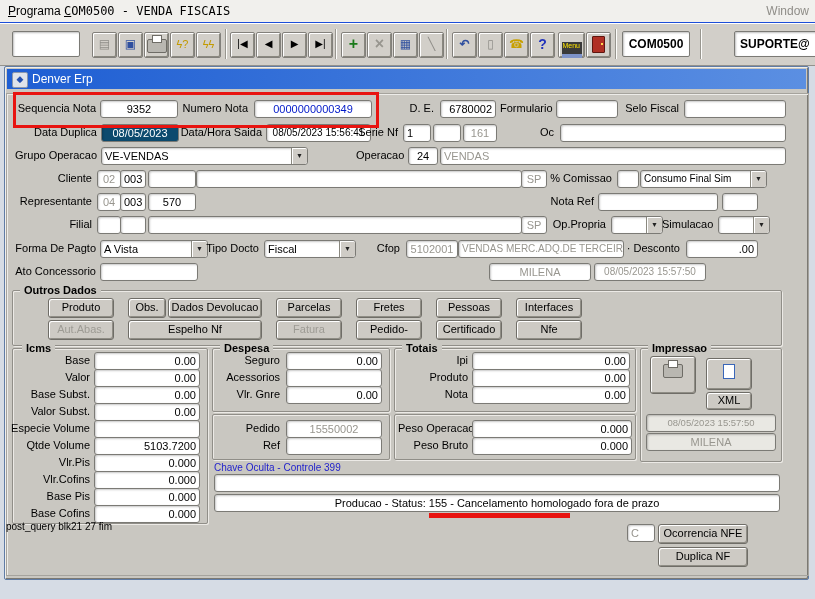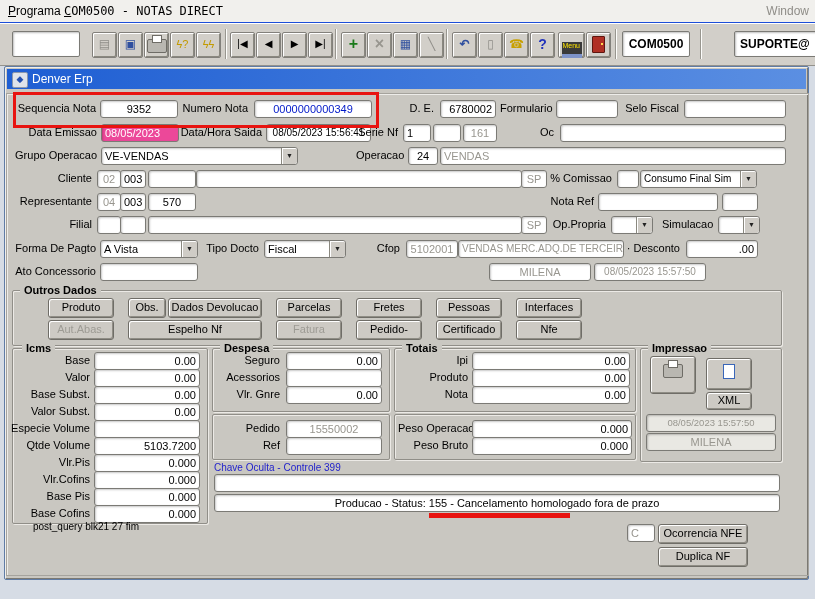--- a/index.html
+++ b/index.html
@@ -30,25 +30,25 @@
   #titletext{position:absolute;left:25px;top:0;}
   #innerframe{position:absolute;left:6px;top:93px;width:801px;height:481px;border:1px solid #a5a39d;
               box-shadow:inset 1px 1px 0 #edece9;}
   
   .lbl{position:absolute;text-align:right;white-space:nowrap;font-size:11px;}
   .fld{position:absolute;height:16px;line-height:16px;background:#fff;border:1px solid #7b7a75;border-radius:3px;
        box-shadow:inset 1px 1px 2px rgba(0,0,0,.22);padding:0 3px;white-space:nowrap;overflow:hidden;font-size:11px;}
   .r{text-align:right}.c{text-align:center}
   .ro{color:#98968f;}
   .ro2{color:#98968f;background:#e9e8e3;}
-  .sel{background:#ec4899;color:#fff;text-align:left;}
+  .sel{background:#0c4a6e;color:#fff;text-align:center;}
   .bluev{color:#0018c8;}
   .f10{font-size:10px;}
   .f9{font-size:9.5px;}
-  .dd{padding-right:16px;}
+  .dd{padding-right:26px;}
   .dda{position:absolute;right:0;top:0;width:15px;height:100%;background:#cfccc6;border-left:1px solid #8a887f;
        box-shadow:inset 1px 1px 0 #fff;text-align:center;font-size:7px;line-height:16px;color:#222;border-radius:0 2px 2px 0;}
   .btn{position:absolute;height:18px;background:#cdcac4;border:1px solid #6f6d67;border-radius:3px;
        box-shadow:inset 1px 1px 0 #fff, inset -1px -1px 0 #8f8d85;text-align:center;line-height:16px;font-size:11px;cursor:default;white-space:nowrap;}
   .btn.dis{color:#9d9b94;}
   .grp{position:absolute;border:1px solid #908e88;border-radius:2px;box-shadow:inset 1px 1px 0 #eceae6, 1px 1px 0 #eceae6;}
   .grplbl{position:absolute;font-weight:bold;background:#c9c7c1;padding:0 4px;white-space:nowrap;font-size:11px;}
   
   .ann-rect{position:absolute;left:13px;top:92px;width:360px;height:30px;border:3px solid #e81410;z-index:60;pointer-events:none;}
   .ann-line{position:absolute;left:429px;top:513px;width:141px;height:5px;background:#e81410;z-index:60;pointer-events:none;}
@@ -65,21 +65,21 @@
   .menu-ic{display:inline-block;width:19px;height:16px;background:#3a3a3a;color:#ffe400;font-size:7px;line-height:8px;
            margin-top:3px;text-align:left;padding-left:1px;box-shadow:inset 0 -4px 0 #7e93c9;}
 </style>
 </head>
 <body>
 
 <div id="screen">
 
   <div id="menubar">
     <span class="mitem" style="left:8px"><span class="u">P</span><span>rograma</span></span>
-    <span class="mitem" id="mtitle" style="left:64px"><span class="u">C</span><span>OM0500 - NOTAS DIRECT</span></span>
+    <span class="mitem" id="mtitle" style="left:64px"><span class="u">C</span><span>OM0500 - VENDA FISCAIS</span></span>
     <span class="mitem" style="right:6px;color:#8f8d88">Window</span>
   </div>
 
   <div id="toolbar">
     <div class="tbox" style="left:12px;width:66px"></div>
     <div class="tbtn" style="left:92px;color:#8f8d88"><span>▤</span></div>
     <div class="tbtn" style="left:118px;color:#2f4f9f"><span>▣</span></div>
     <div class="tbtn" style="left:144px"><span class="mini-printer"><span class="paper"></span></span></div>
     <div class="tbtn" style="left:170px;color:#c29a00;font-size:11px"><span>ϟ?</span></div>
     <div class="tbtn" style="left:196px;color:#c29a00;font-size:11px"><span>ϟϟ</span></div>
@@ -123,21 +123,21 @@
   <div class="fld c" style="left:100px;top:100px;width:70px">9352</div>
   <div class="lbl" style="left:182px;top:102px;width:66px">Numero Nota</div>
   <div class="fld c bluev" style="left:254px;top:100px;width:110px">0000000000349</div>
   <div class="lbl" style="left:402px;top:102px;width:32px">D. E.</div>
   <div class="fld r" style="left:440px;top:100px;width:48px">6780002</div>
   <div class="lbl" style="left:500px;top:102px;width:52px">Formulario</div>
   <div class="fld" style="left:556px;top:100px;width:54px"></div>
   <div class="lbl" style="left:624px;top:102px;width:55px">Selo Fiscal</div>
   <div class="fld" style="left:684px;top:100px;width:94px"></div>
 
-  <div class="lbl" style="left:18px;top:126px;width:79px">Data Emissao</div>
+  <div class="lbl" style="left:18px;top:126px;width:79px">Data Duplica</div>
   <div class="fld sel" style="left:101px;top:124px;width:70px">08/05/2023</div>
   <div class="lbl" style="left:178px;top:126px;width:84px">Data/Hora Saida</div>
   <div class="fld c f10" style="left:266px;top:124px;width:97px">08/05/2023 15:56:41</div>
   <div class="lbl" style="left:356px;top:126px;width:42px">Serie Nf</div>
   <div class="fld" style="left:403px;top:124px;width:20px">1</div>
   <div class="fld" style="left:433px;top:124px;width:20px"></div>
   <div class="fld ro c" style="left:463px;top:124px;width:26px">161</div>
   <div class="lbl" style="left:538px;top:126px;width:16px">Oc</div>
   <div class="fld" style="left:560px;top:124px;width:218px"></div>
 
@@ -280,21 +280,21 @@
   <div class="btn" style="left:650px;top:356px;width:44px;height:36px;line-height:34px"><span class="mini-printer"><span class="paper"></span></span></div>
   <div class="btn" style="left:706px;top:358px;width:44px;height:30px;line-height:28px"><span class="doc-icon"></span></div>
   <div class="btn" style="left:706px;top:392px;width:44px;height:16px;line-height:14px">XML</div>
   <div class="fld ro2 c f9" style="left:646px;top:414px;width:122px">08/05/2023 15:57:50</div>
   <div class="fld ro2 c" style="left:646px;top:433px;width:122px">MILENA</div>
 
   <div class="lbl" style="left:214px;top:462px;width:200px;text-align:left;color:#2323cc;font-size:10px">Chave Oculta - Controle 399</div>
   <div class="fld" style="left:214px;top:474px;width:558px"></div>
   <div class="fld c" style="left:214px;top:494px;width:558px">Producao - Status: 155 - Cancelamento homologado fora de prazo</div>
 
-  <div class="lbl" style="left:6px;top:521px;width:160px;text-align:center;font-size:10px">post_query blk21  27 fim</div>
+  <div class="lbl" style="left:6px;top:521px;width:160px;text-align:left;font-size:10px">post_query blk21  27 fim</div>
   <div class="fld ro" style="left:627px;top:524px;width:20px">C</div>
   <div class="btn" style="left:658px;top:524px;width:88px">Ocorrencia NFE</div>
   <div class="btn" style="left:658px;top:547px;width:88px">Duplica NF</div>
 
   <div class="ann-rect"></div>
   <div class="ann-line"></div>
 
 
 </div>
 

